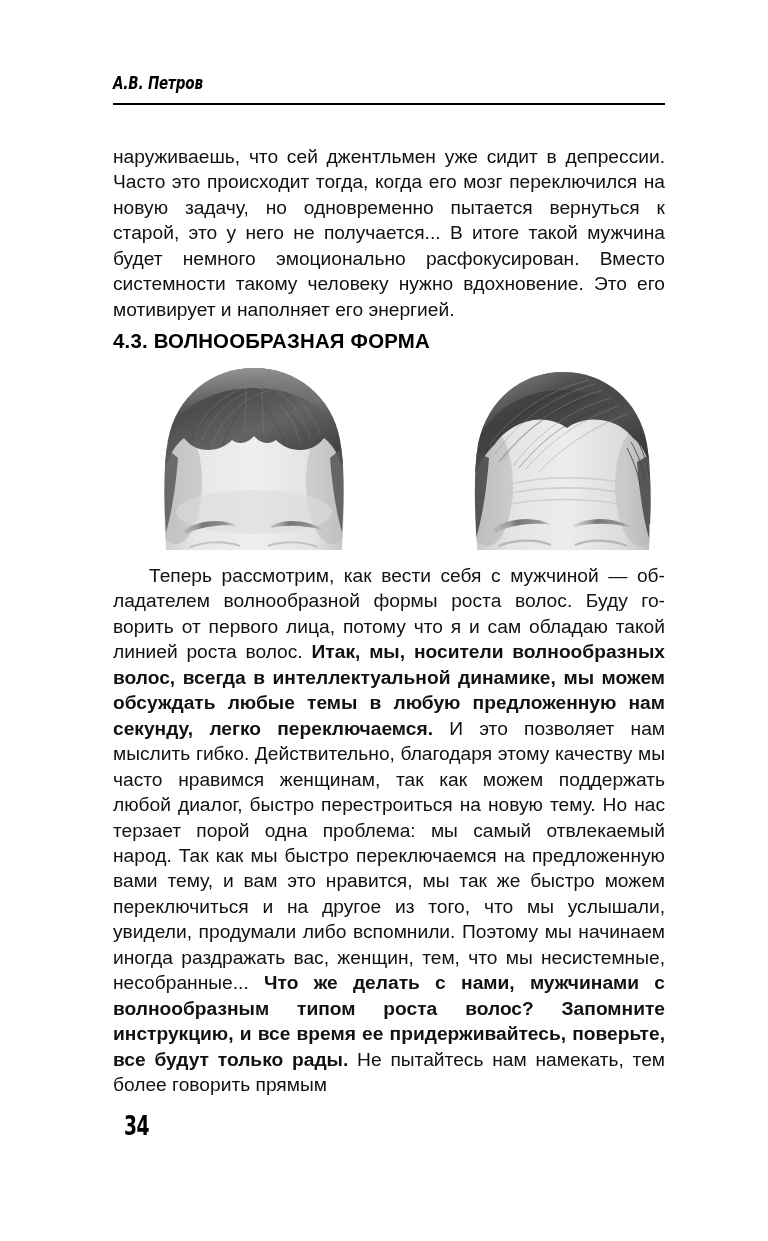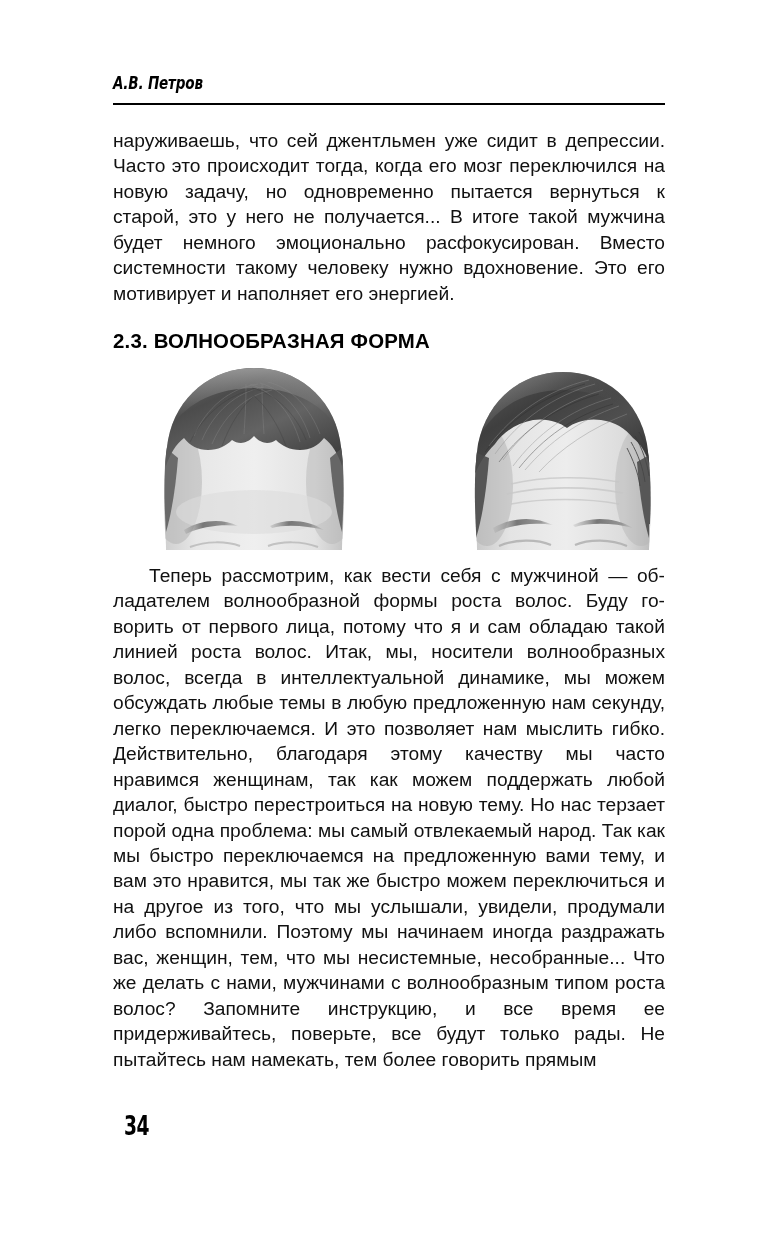--- a/index.html
+++ b/index.html
@@ -63,30 +63,30 @@
     margin: 0;
     font-size: 19.2px;
     line-height: 25.45px;
     text-align: justify;
     text-justify: inter-word;
     hyphens: manual;
     word-spacing: 0px;
     color: #111;
   }
   p.body b, p.body strong {
-    font-weight: 400;
+    font-weight: 700;
   }
   .indent {
     display: inline-block;
     width: 36px;
   }
 
   
   #para-top {
-    top: 128px;
+    top: 144px;
   }
 
   
   .section-heading {
     position: absolute;
     left: 113px;
     top: 329px;
     width: 552px;
     font-size: 20.4px;
     font-weight: 700;
@@ -145,21 +145,21 @@
 
   <div class="running-head">
     <div class="running-head-name">А.В. Петров</div>
   </div>
   <div class="head-rule"></div>
 
   <div class="text-col" id="para-top">
     <p class="body">наруживаешь, что сей джентльмен уже сидит в депрес­сии. Часто это происходит тогда, когда его мозг пере­ключился на новую задачу, но одновременно пытается вернуться к старой, это у него не получается... В итоге такой мужчина будет немного эмоционально расфокуси­рован. Вместо системности такому человеку нужно вдох­новение. Это его мотивирует и наполняет его энергией.</p>
   </div>
 
-  <div class="section-heading">2.3. ВОЛНООБРАЗНАЯ ФОРМА</div>
+  <div class="section-heading">4.3. ВОЛНООБРАЗНАЯ ФОРМА</div>
 
   <div class="figures">
 
     <div class="figure" id="figure-left">
       <svg viewBox="0 0 208 188" preserveAspectRatio="xMidYMax meet" aria-hidden="true">
         <defs>
           <linearGradient id="skinL" x1="0" y1="0" x2="1" y2="0">
             <stop offset="0" stop-color="#cfcfcf"></stop>
             <stop offset="0.18" stop-color="#e7e7e7"></stop>
             <stop offset="0.5" stop-color="#efefef"></stop>

